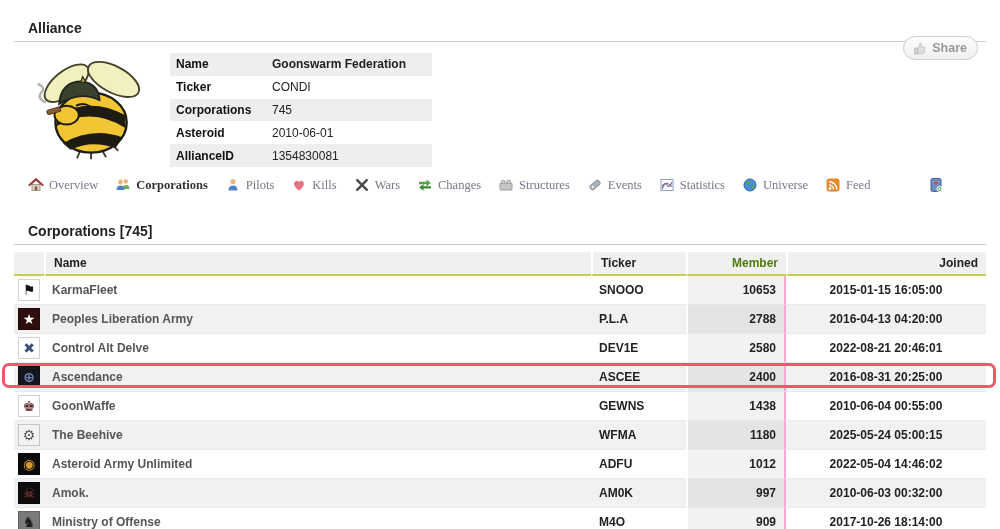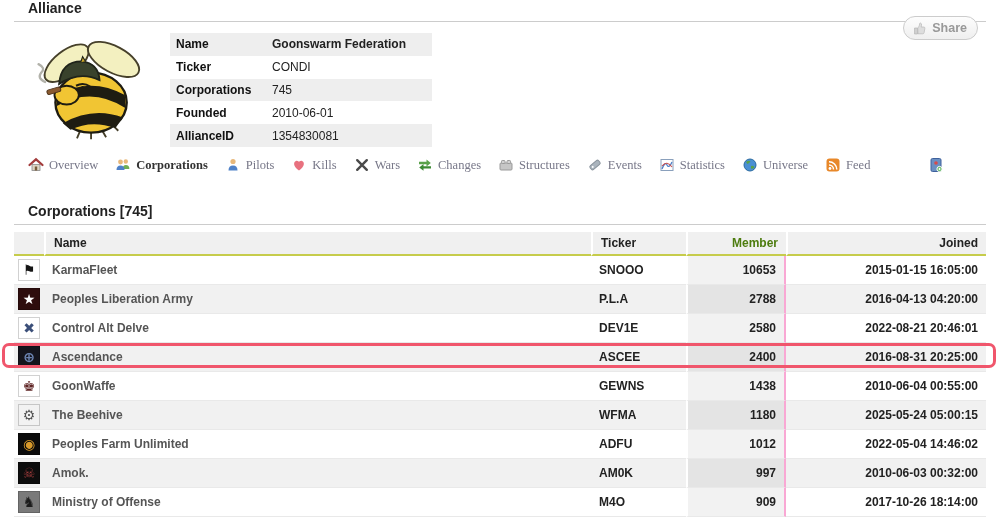--- a/index.html
+++ b/index.html
@@ -3,21 +3,21 @@
 <meta charset="utf-8">
 <style>
   * { margin:0; padding:0; box-sizing:border-box; }
   html,body { width:1000px; height:529px; overflow:hidden; background:#fff;
     font-family:"Liberation Sans","DejaVu Sans",sans-serif; color:#333; }
   .page { position:relative; width:1000px; height:529px; padding:0 14px; }
 
   
   h1,h2 { font-size:14px; line-height:16px; font-weight:bold; color:#222;
     padding:0 0 5px 14px; border-bottom:1px solid #ccc; }
-  h1 { }
+  h1 { margin-top:20px; }
   h2 { margin-top:28px; }
 
   
   .share-btn { position:absolute; top:16px; right:22px; display:flex; align-items:center; gap:5px;
     padding:3px 10px 3px 7px; border:1px solid #ccc; border-radius:12px;
     background:linear-gradient(#fdfdfd,#efefef); color:#999; font-weight:bold; font-size:12.5px;
     font-family:inherit; cursor:pointer; }
 
   
   .info { display:flex; margin-top:11px; }
@@ -45,21 +45,21 @@
   table.corp-table thead th.h-member { color:#4d7c0f; text-align:right; }
   table.corp-table thead th.h-joined { text-align:right; }
   table.corp-table tbody tr:nth-child(even) { background:#f1f1f1; }
   table.corp-table tbody td { padding:6px 8px; line-height:16px; border-bottom:1px solid #e9e9e9; color:#222; font-weight:bold; }
   table.corp-table td.icon-cell { padding:0 4px; }
   .corp-icon { display:flex; width:22px; height:22px; align-items:center; justify-content:center;
     font-size:14px; line-height:22px; border:1px solid rgba(0,0,0,.18); }
   table.corp-table td.name-cell a { color:#555; text-decoration:none; font-weight:bold; cursor:pointer; }
   table.corp-table td.member-cell { text-align:right; background:rgba(0,0,0,.05);
     border-left:2px solid #fff; border-right:2px solid #f9a8d4; }
-  table.corp-table td.joined-cell { text-align:right; }
+  table.corp-table td.joined-cell { text-align:center; }
 
   
   .highlight-box { position:absolute; left:2px; width:994px; top:343px; height:25px;
     border:3px solid #f0566c; border-radius:7px; pointer-events:none; }
 </style>
 </head>
 <body>
 
 <div class="page">
 
@@ -103,21 +103,21 @@
           </tr>
       <tr>
             <th>Ticker</th>
             <td>CONDI</td>
           </tr>
       <tr>
             <th>Corporations</th>
             <td>745</td>
           </tr>
       <tr>
-            <th>Founded</th>
+            <th>Asteroid</th>
             <td>2010-06-01</td>
           </tr>
       <tr>
             <th>AllianceID</th>
             <td>1354830081</td>
           </tr>
     </tbody>
       </table>
   </div>
 
@@ -312,21 +312,21 @@
           </td>
         <td class="name-cell"><a>The Beehive</a></td>
         <td>WFMA</td>
         <td class="member-cell">1180</td>
         <td class="joined-cell">2025-05-24 05:00:15</td>
       </tr>
       <tr>
         <td class="icon-cell">
             <span class="corp-icon" style="background:#0b0b0b;color:#d89a2b">◉</span>
           </td>
-        <td class="name-cell"><a>Peoples Farm Unlimited</a></td>
+        <td class="name-cell"><a>Asteroid Army Unlimited</a></td>
         <td>ADFU</td>
         <td class="member-cell">1012</td>
         <td class="joined-cell">2022-05-04 14:46:02</td>
       </tr>
       <tr>
         <td class="icon-cell">
             <span class="corp-icon" style="background:#0d0d0d;color:#9c3a3a">☠</span>
           </td>
         <td class="name-cell"><a>Amok.</a></td>
         <td>AM0K</td>

